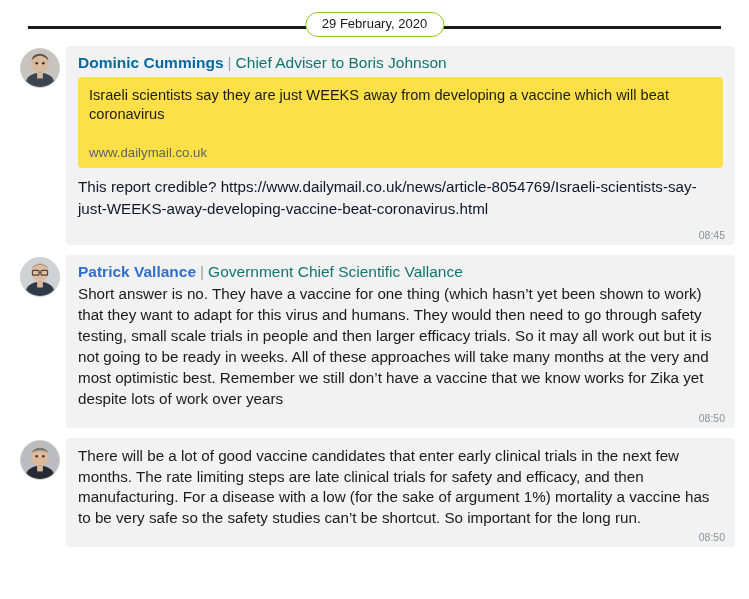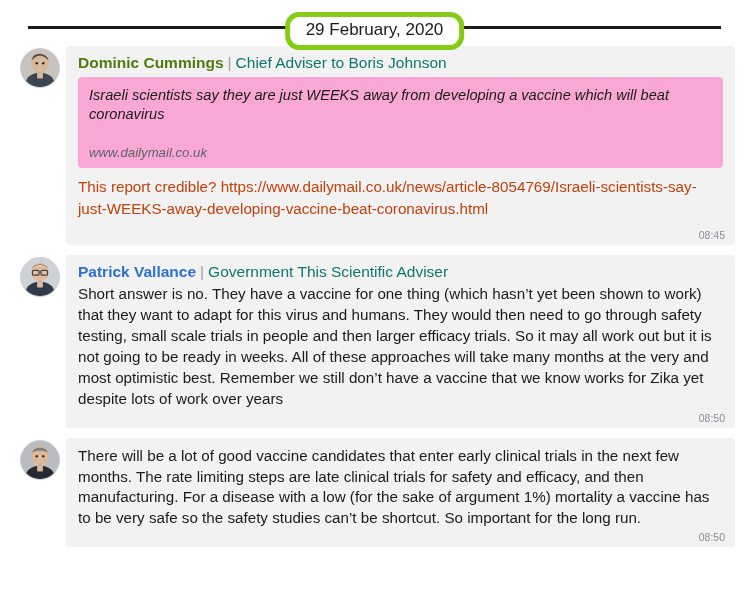--- a/index.html
+++ b/index.html
@@ -35,24 +35,24 @@
     right: 14px;
     height: 3px;
     background: #1b1b1b;
   }
   .date-pill {
     position: absolute;
     top: 12px;
     left: 50%;
     transform: translateX(-50%);
     background: #ffffff;
-    border: 5px solid #84cc16;
+    border: 1px solid #84cc16;
     border-radius: 14px;
     padding: 4px 16px 5px 16px;
-    font-size: 17px;
+    font-size: 13px;
     color: #1b1b1b;
     line-height: 1.1;
     white-space: nowrap;
     z-index: 2;
   }
 
   
   .msg {
     display: flex;
     align-items: flex-start;
@@ -86,21 +86,21 @@
   }
 
   .namerow {
     font-size: 15.5px;
     line-height: 1.2;
     margin-bottom: 2px;
   }
   .sender {
     font-weight: bold;
   }
-  .sender.dc { color: #4d7c0f; }
+  .sender.dc { color: #0369a1; }
   .sender.pv { color: #2f6fd0; }
   .sender.cw { color: #8a3a1a; }
   .sep {
     color: #9aa0a6;
     padding: 0 4px;
   }
   .role {
     color: #0f766e;
   }
   .body {
@@ -112,40 +112,39 @@
   .time {
     position: absolute;
     right: 10px;
     bottom: 4px;
     font-size: 10.5px;
     color: #8b9096;
     margin-top: 36px;
   }
   
   .preview {
-    background: #f9a8d4;
+    background: #fde047;
     border-radius: 4px;
     padding: 9px 11px 8px 11px;
     margin: 4px 0 8px 0;
-    font-style: italic;
   }
   .preview-title {
     font-size: 14.6px;
     line-height: 1.35;
     color: #1b1b1b;
   }
   .preview-domain {
     font-size: 13.2px;
     color: #5f6368;
     margin-top: 20px;
   }
   .linktext {
     font-size: 15.2px;
     line-height: 1.42;
-    color: #c2410c;
+    color: #0f172a;
     padding-bottom: 8px;
     word-break: break-word;
   }
   .bubble-pad-bottom { padding-bottom: 18px; }
 </style>
 </head>
 <body>
 
 <div class="page">
 
@@ -191,21 +190,21 @@
           <ellipse cx="20" cy="36" rx="15" ry="11" fill="#2f3a4a"></ellipse>
           <rect x="17" y="25" width="6" height="6" fill="#e0bb9e"></rect>
           <rect x="12" y="13" width="7" height="5" rx="1" fill="none" stroke="#444" stroke-width="1.2"></rect>
           <rect x="21" y="13" width="7" height="5" rx="1" fill="none" stroke="#444" stroke-width="1.2"></rect>
           <line x1="19" y1="15" x2="21" y2="15" stroke="#444" stroke-width="1.2"></line>
         </svg>
       </div>
     </div>
     <div class="bubble bubble-pad-bottom">
       <div class="namerow">
-        <span class="sender pv">Patrick Vallance</span><span class="sep">|</span><span class="role">Government This Scientific Adviser</span>
+        <span class="sender pv">Patrick Vallance</span><span class="sep">|</span><span class="role">Government Chief Scientific Vallance</span>
       </div>
       <div class="body">Short answer is no. They have a vaccine for one thing (which hasn’t yet been shown to work) that they want to adapt for this virus and humans. They would then need to go through safety testing, small scale trials in people and then larger efficacy trials. So it may all work out but it is not going to be ready in weeks. All of these approaches will take many months at the very and most optimistic best. Remember we still don’t have a vaccine that we know works for Zika yet despite lots of work over years</div>
       <div class="time">08:50</div>
     </div>
   </div>
 
   <div class="msg">
     <div class="avatar-wrap">
       <div class="avatar">
         <svg viewBox="0 0 40 40">

